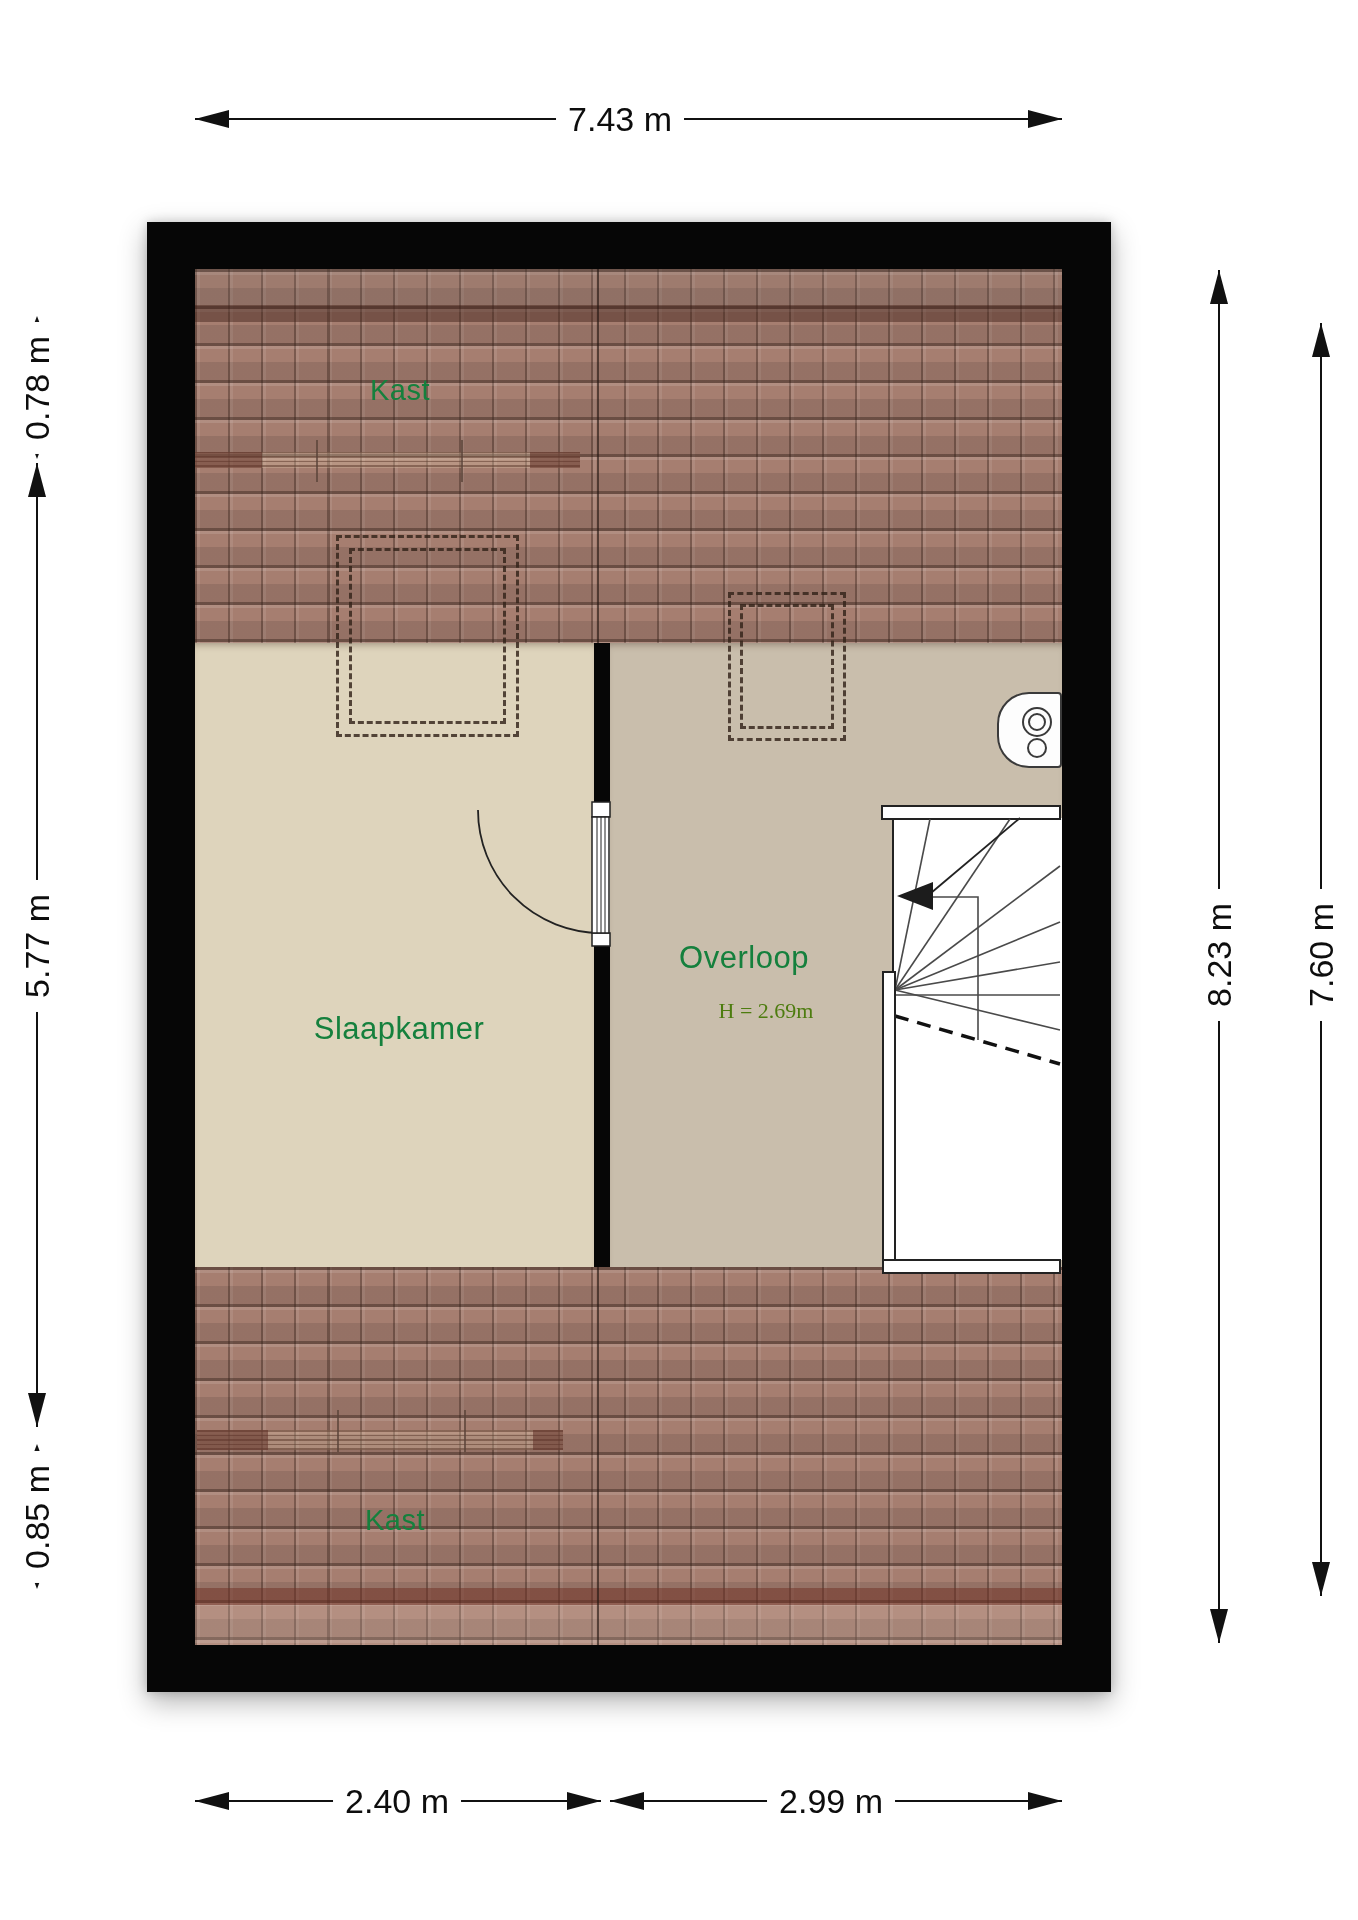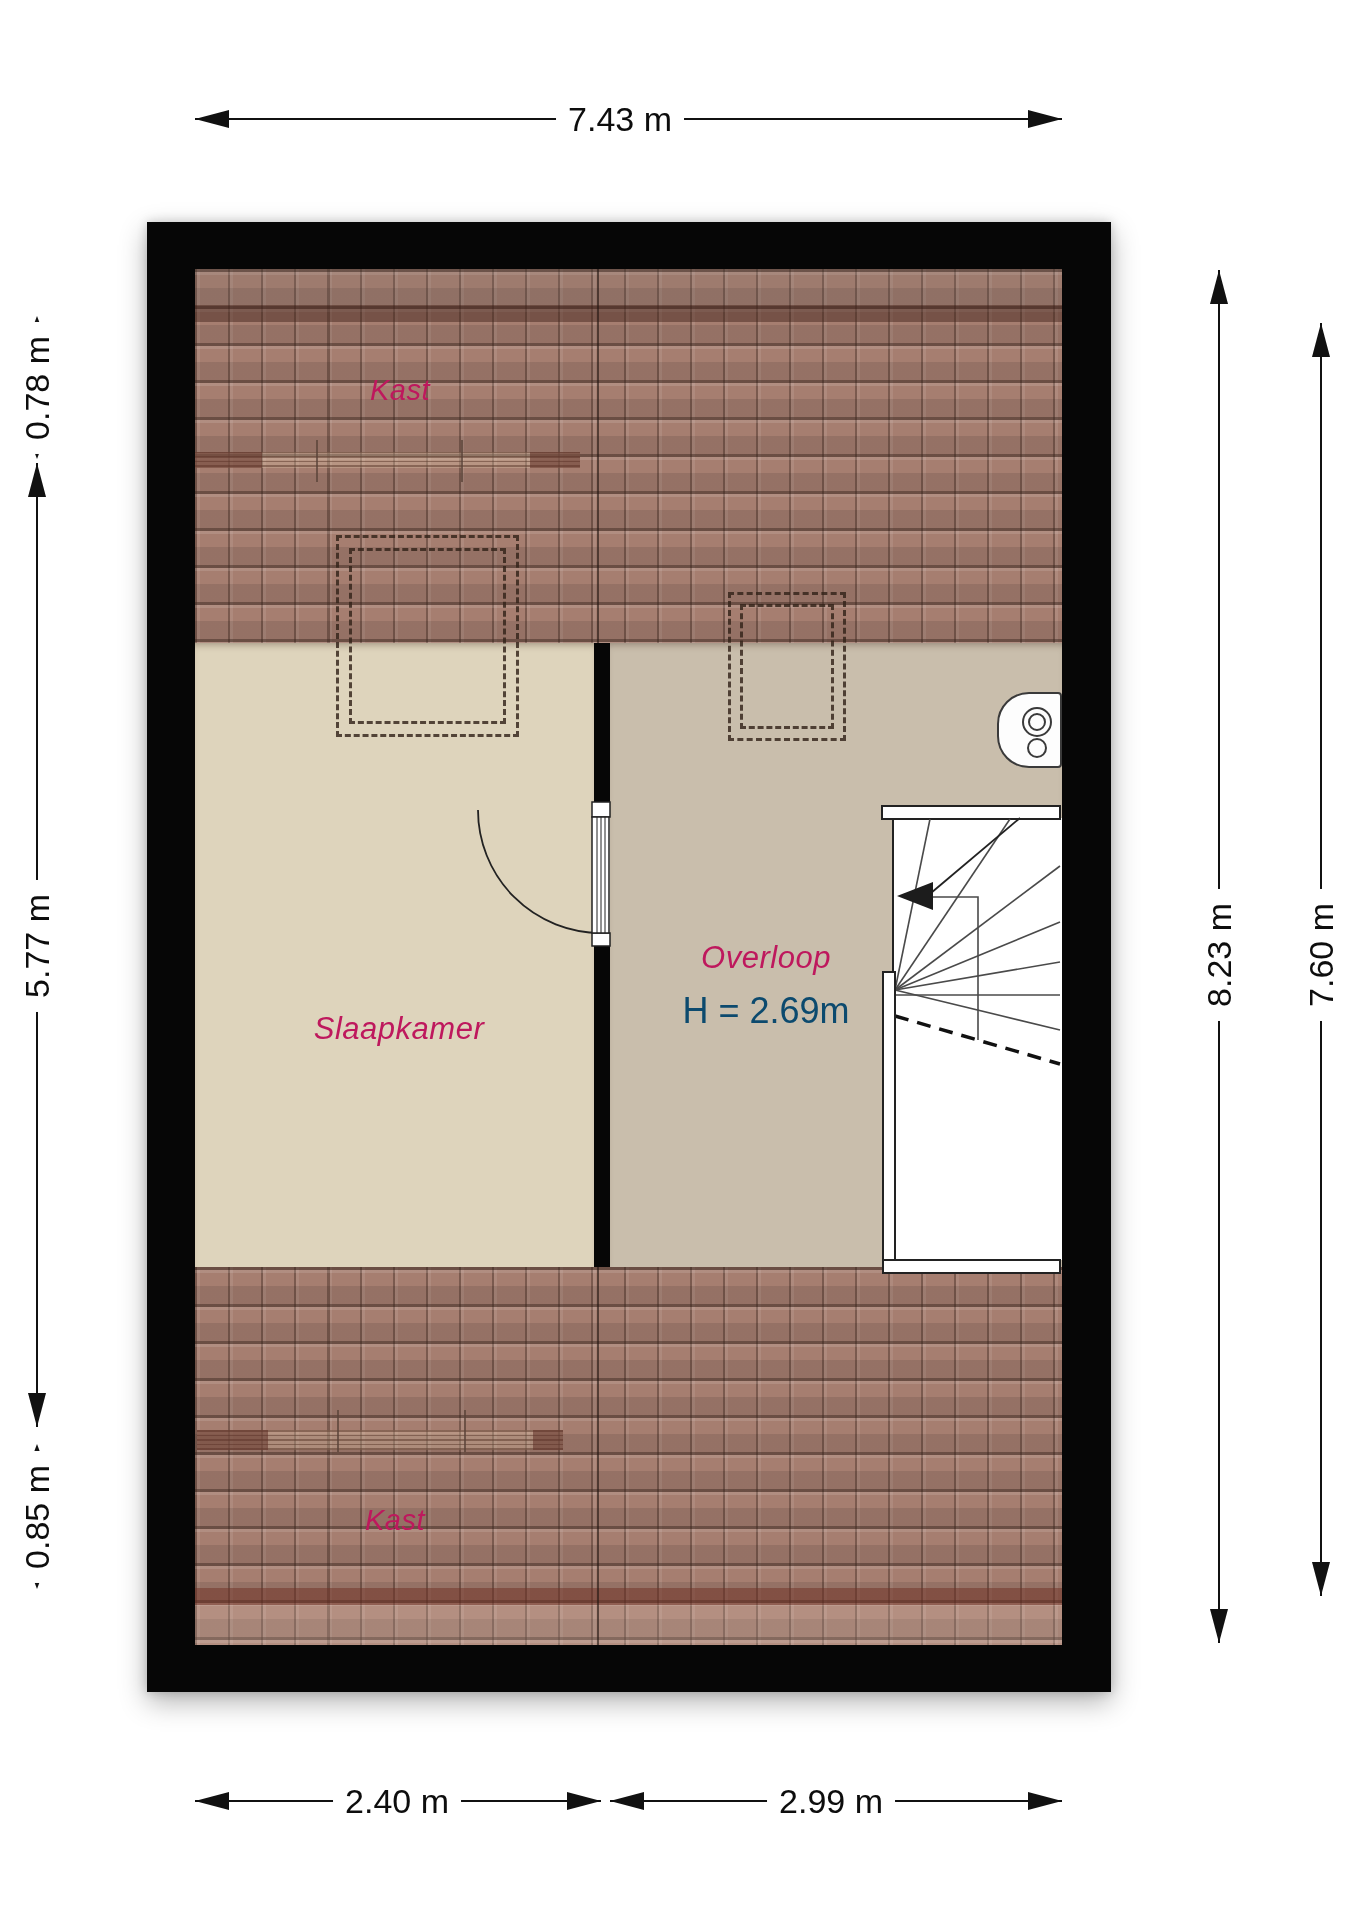--- a/index.html
+++ b/index.html
@@ -45,22 +45,22 @@
   .dormer-ri-outer{left:728px;top:592px;width:112px;height:143px;}
   .dormer-ri-inner{left:740px;top:604px;width:88px;height:119px;}
   
   .boiler{left:997px;top:692px;width:65px;height:76px;background:#fdfdfd;
     border:2.5px solid #3a3a3a;border-radius:32px 4px 4px 32px;box-sizing:border-box;}
   .boiler .circ-big{position:absolute;left:23px;top:13px;width:30px;height:30px;border:2.5px solid #3a3a3a;border-radius:50%;box-sizing:border-box;}
   .boiler .circ-big::after{content:"";position:absolute;left:4px;top:4px;width:14px;height:14px;border:2.5px solid #3a3a3a;border-radius:50%;}
   .boiler .circ-small{position:absolute;left:28px;top:44px;width:20px;height:20px;border:2.5px solid #3a3a3a;border-radius:50%;box-sizing:border-box;}
   
   .lbl{position:absolute;transform:translate(-50%,-50%);white-space:nowrap;}
-  .room-lbl{font-size:31px;letter-spacing:.5px;color:#be185d;font-style:italic;}
-  .note-lbl{font-size:36px;color:#0c4a6e;}
+  .room-lbl{font-size:31px;letter-spacing:.5px;color:#15803d;}
+  .note-lbl{font-size:22px;color:#4d7c0f;font-family:Liberation Serif, serif;}
   .dim-lbl{font-size:34px;color:#0d0d0d;background:#ffffff;padding:2px 12px;}
   .dim-lbl.vert{transform:translate(-50%,-50%) rotate(-90deg);padding:2px 14px;}
   svg.overlay{position:absolute;left:0;top:0;pointer-events:none;}
 </style>
 </head>
 <body>
 
 <div class="canvas">
 
   <div class="abs outer-wall"></div>
@@ -174,21 +174,21 @@
       <polygon points="1219,1643 1210,1609 1228,1609" stroke="none"></polygon>
 
       <line x1="1321" y1="323" x2="1321" y2="1596"></line>
       <polygon points="1321,323 1312,357 1330,357" stroke="none"></polygon>
       <polygon points="1321,1596 1312,1562 1330,1562" stroke="none"></polygon>
     </g>
   </svg>
 
   <span class="lbl room-lbl" style="left:400px;top:390px;font-size:29px;">Kast</span>
   <span class="lbl room-lbl" style="left:399px;top:1029px;">Slaapkamer</span>
-  <span class="lbl room-lbl" style="left:766px;top:958px;">Overloop</span>
+  <span class="lbl room-lbl" style="left:744px;top:958px;">Overloop</span>
   <span class="lbl note-lbl" style="left:766px;top:1011px;">H = 2.69m</span>
   <span class="lbl room-lbl" style="left:395px;top:1520px;font-size:29px;">Kast</span>
 
   <span class="lbl dim-lbl" style="left:620px;top:119px;">7.43 m</span>
   <span class="lbl dim-lbl vert" style="left:37px;top:388px;">0.78 m</span>
   <span class="lbl dim-lbl vert" style="left:37px;top:946px;">5.77 m</span>
   <span class="lbl dim-lbl vert" style="left:37px;top:1517px;">0.85 m</span>
   <span class="lbl dim-lbl vert" style="left:1219px;top:955px;">8.23 m</span>
   <span class="lbl dim-lbl vert" style="left:1321px;top:955px;">7.60 m</span>
   <span class="lbl dim-lbl" style="left:397px;top:1801px;">2.40 m</span>

